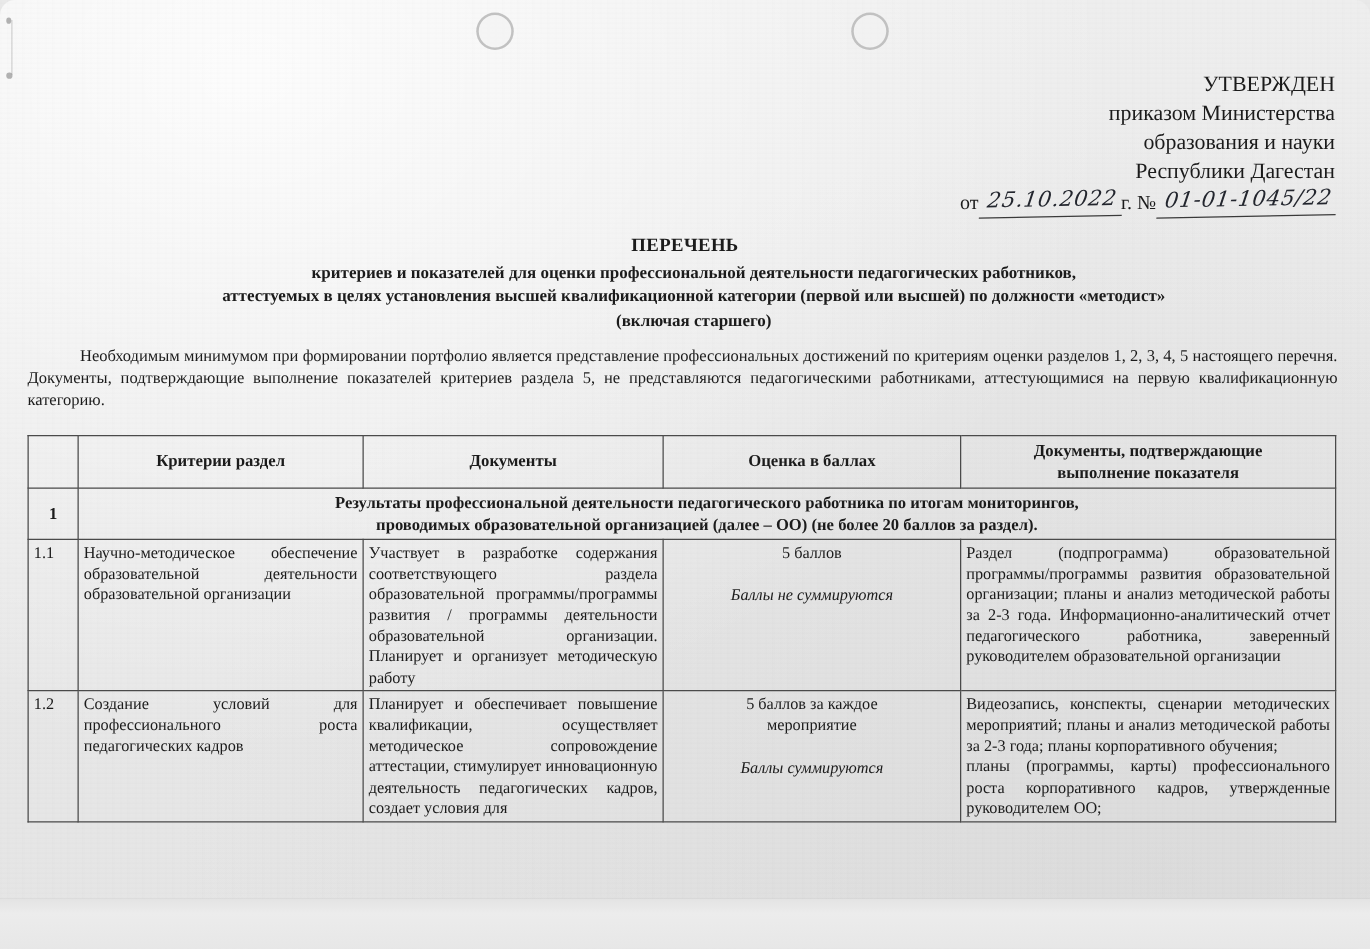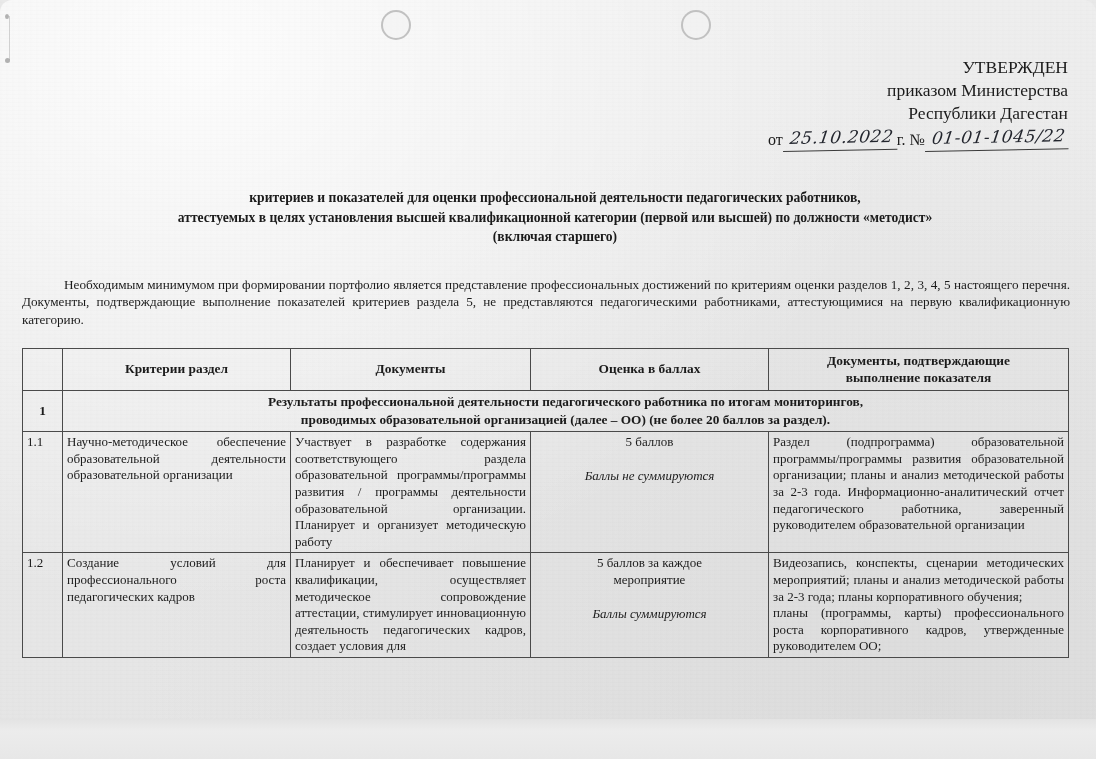--- a/index.html
+++ b/index.html
@@ -205,30 +205,32 @@
 
   <div class="punch p1"></div>
   <div class="punch p2"></div>
   <div class="speck s1"></div>
   <div class="speck s2"></div>
   <div class="edge-streak"></div>
 
   <div class="approval">
     <div class="line">УТВЕРЖДЕН</div>
     <div class="line">приказом Министерства</div>
+    <div class="line">образования и науки</div>
     <div class="line">Республики Дагестан</div>
     <div class="order-line">
       <span class="ol-label">от</span>
       <span class="hand date">25.10.2022</span>
       <span class="ol-label">г. №</span>
       <span class="hand num">01-01-1045/22</span>
     </div>
   </div>
 
   <div class="doc-title">
+    <div class="main">ПЕРЕЧЕНЬ</div>
     <div class="sub">критериев и показателей для оценки профессиональной деятельности педагогических работников,</div>
     <div class="sub">аттестуемых в целях установления высшей квалификационной категории (первой или высшей)  по должности «методист»</div>
     <div class="sub">(включая старшего)</div>
   </div>
 
   <div class="intro">Необходимым минимумом при формировании портфолио является представление профессиональных достижений по критериям оценки разделов 1, 2, 3, 4, 5 настоящего перечня. Документы, подтверждающие выполнение показателей критериев раздела 5, не представляются педагогическими работниками, аттестующимися на первую квалификационную категорию.</div>
 
   <div class="tbl-wrap">
     <table class="grid">
       <colgroup>

